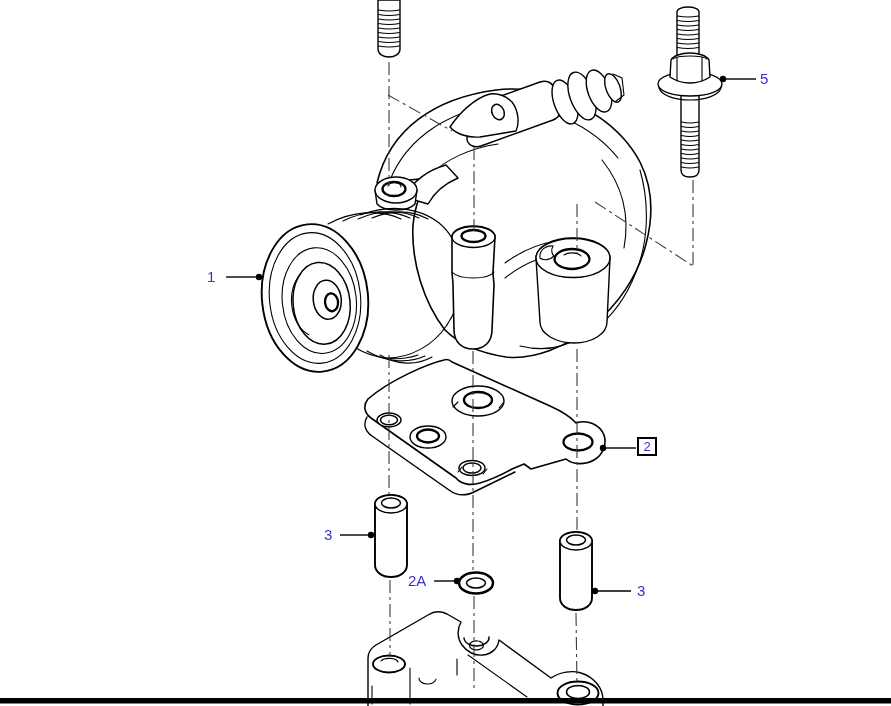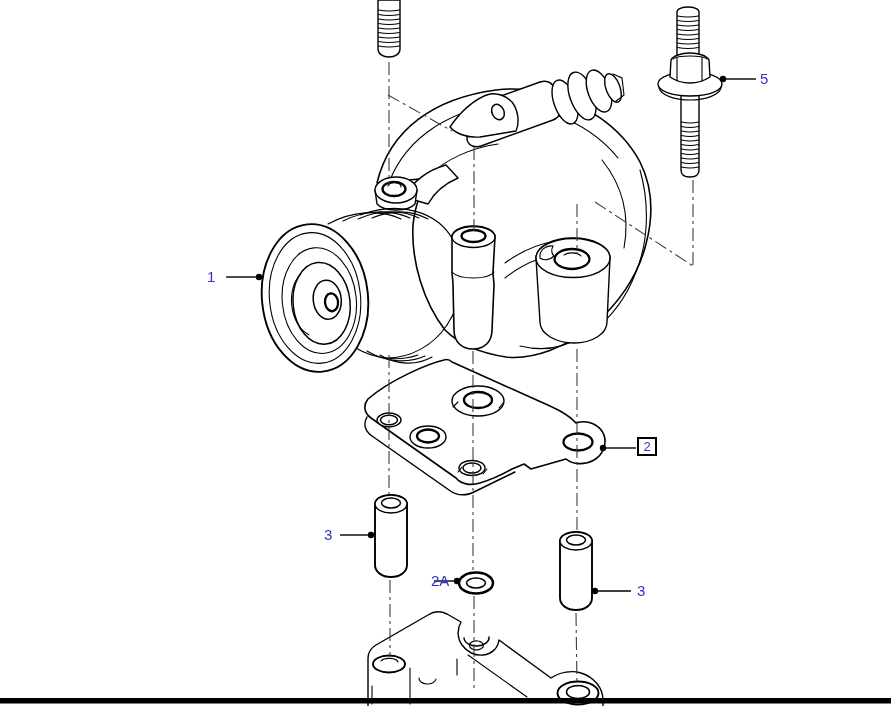--- a/index.html
+++ b/index.html
@@ -234,21 +234,21 @@
         <path class="ld" d="M 597,591 L 631,591"></path>
   </g>
 
   <rect class="bar" x="0" y="698" width="891" height="5.5"></rect>
 </svg>
 
 <div class="callout" style="left:207px; top:268px;">1</div>
 
 <div class="callout-box" style="left:637px; top:437px;">2</div>
 
-<div class="callout" style="left:408px; top:572px;margin-left:23px;">2A</div>
+<div class="callout" style="left:408px; top:572px;">2A</div>
 
 <div class="callout" style="left:324px; top:526px;">3</div>
 
 <div class="callout" style="left:637px; top:582px;">3</div>
 
 <div class="callout" style="left:760px; top:70px;">5</div>
 
 </div>
 
 </body></html>

